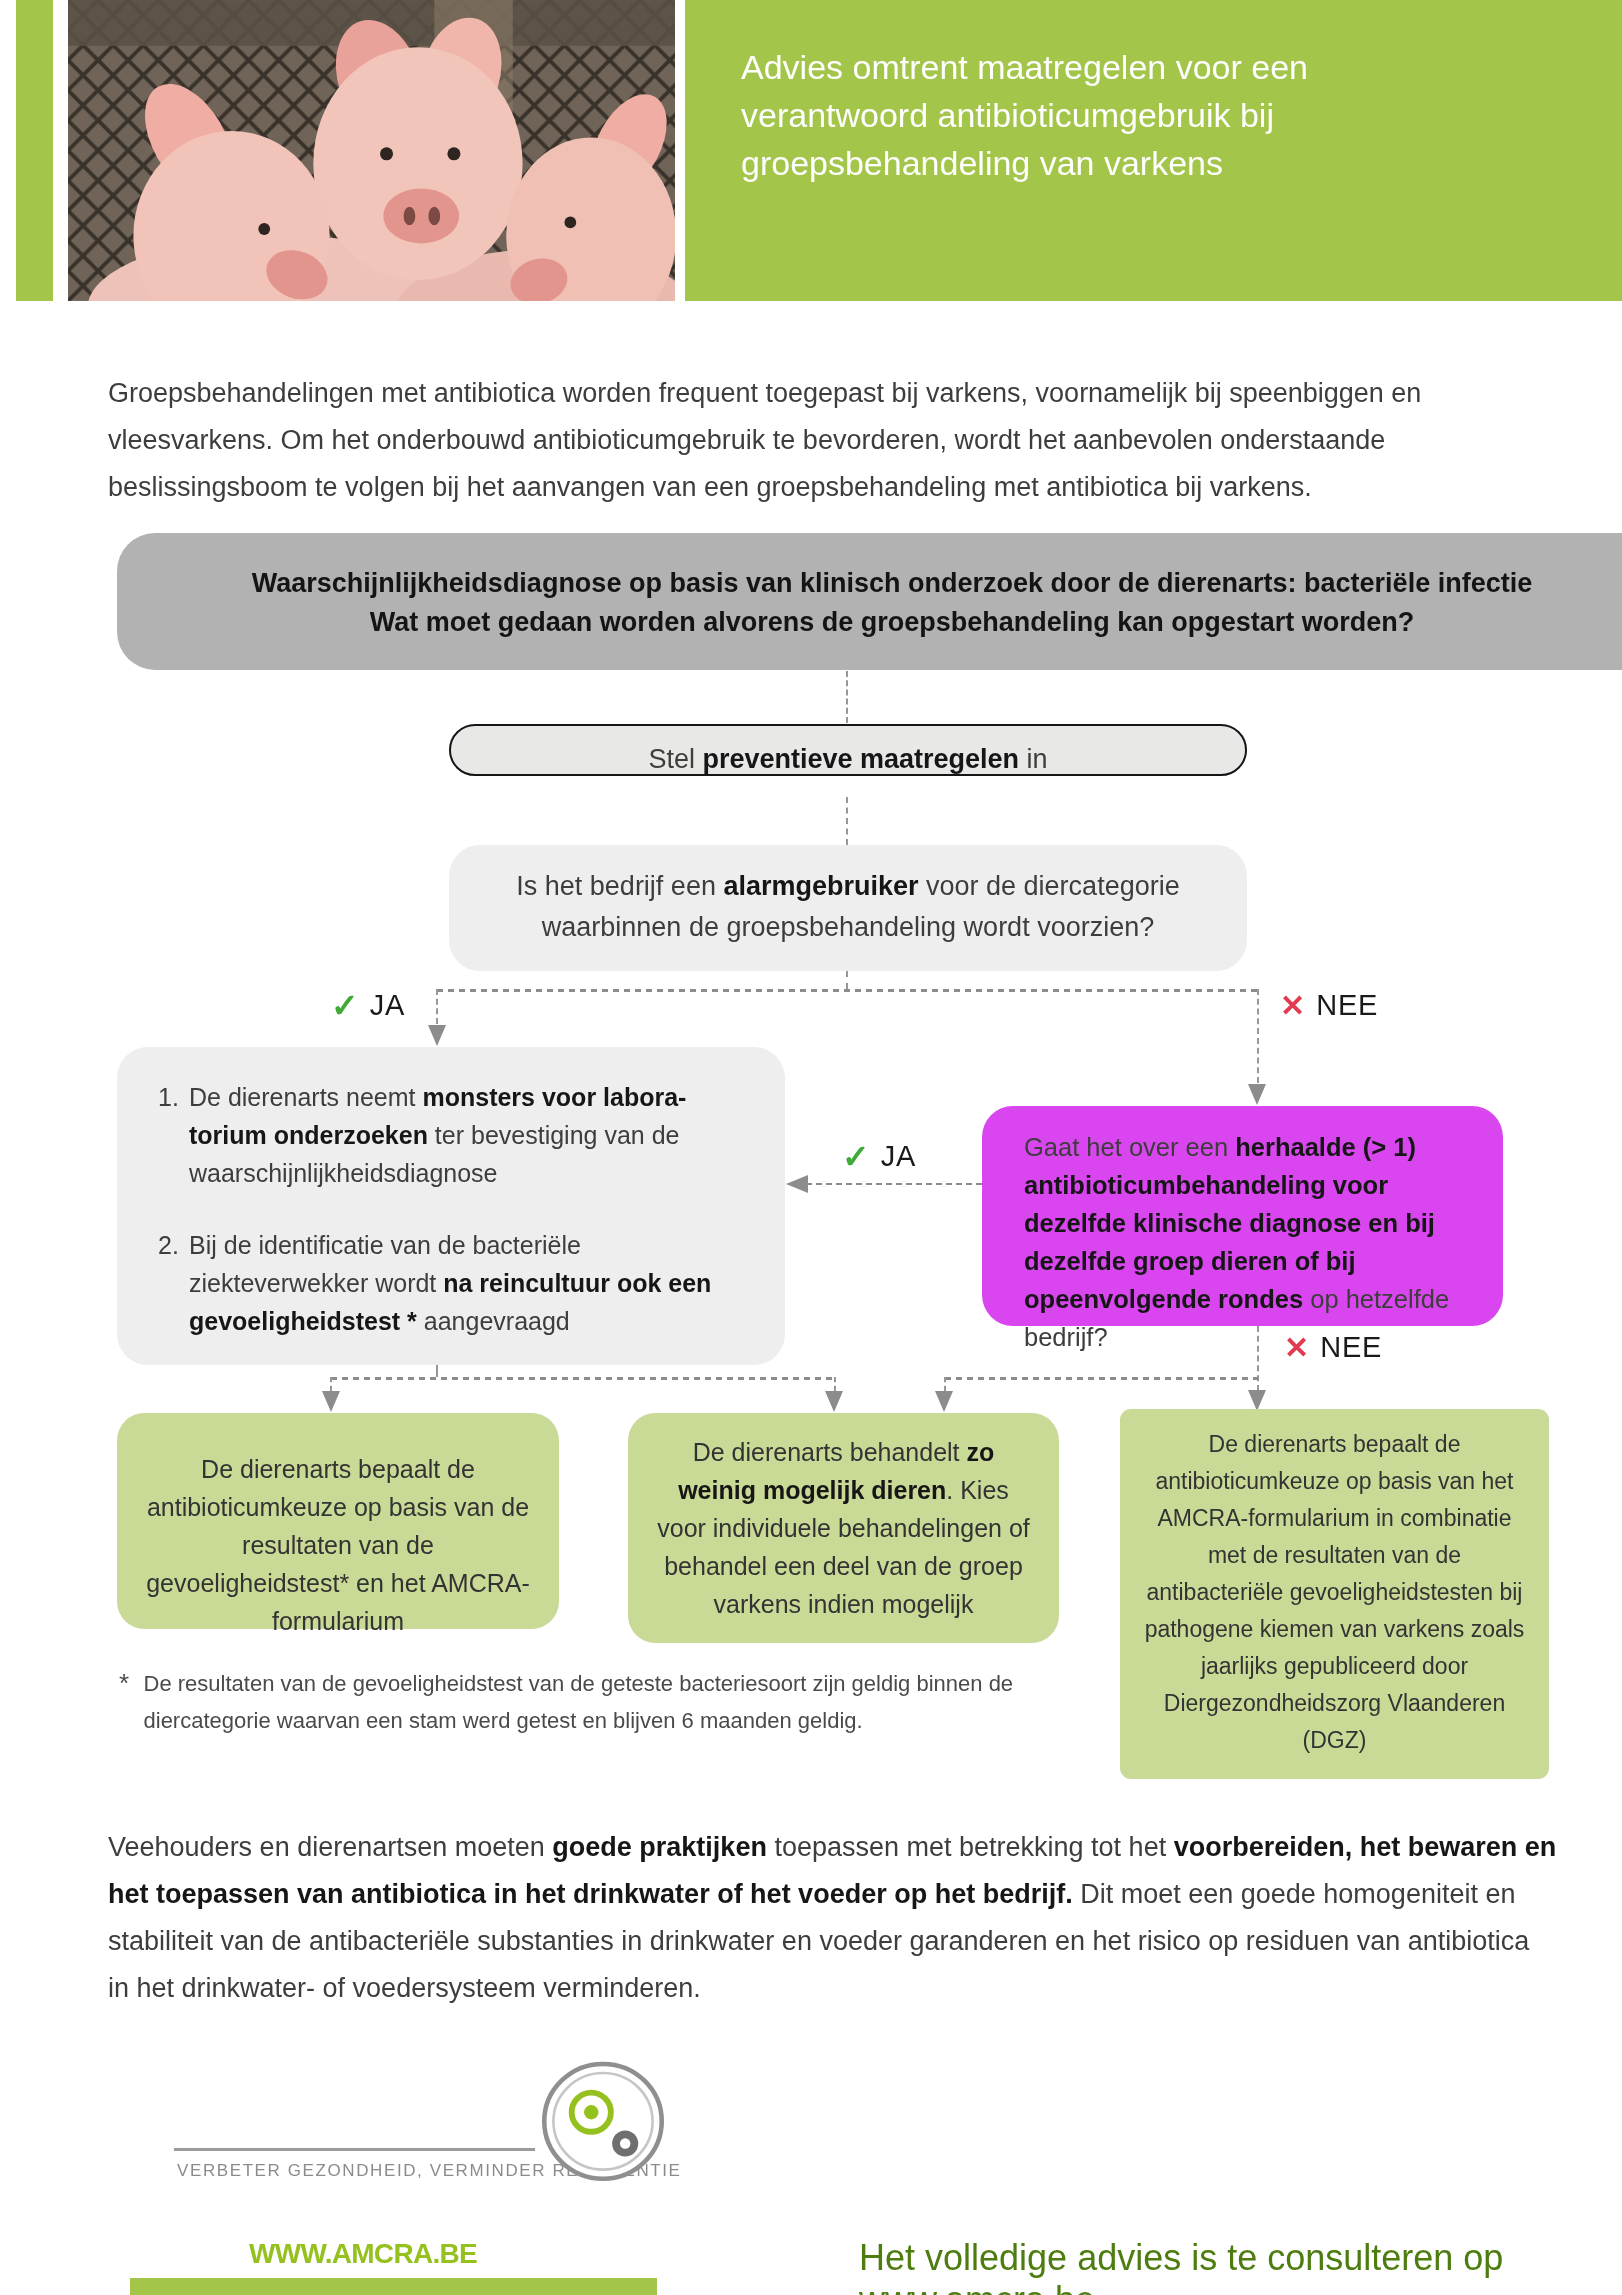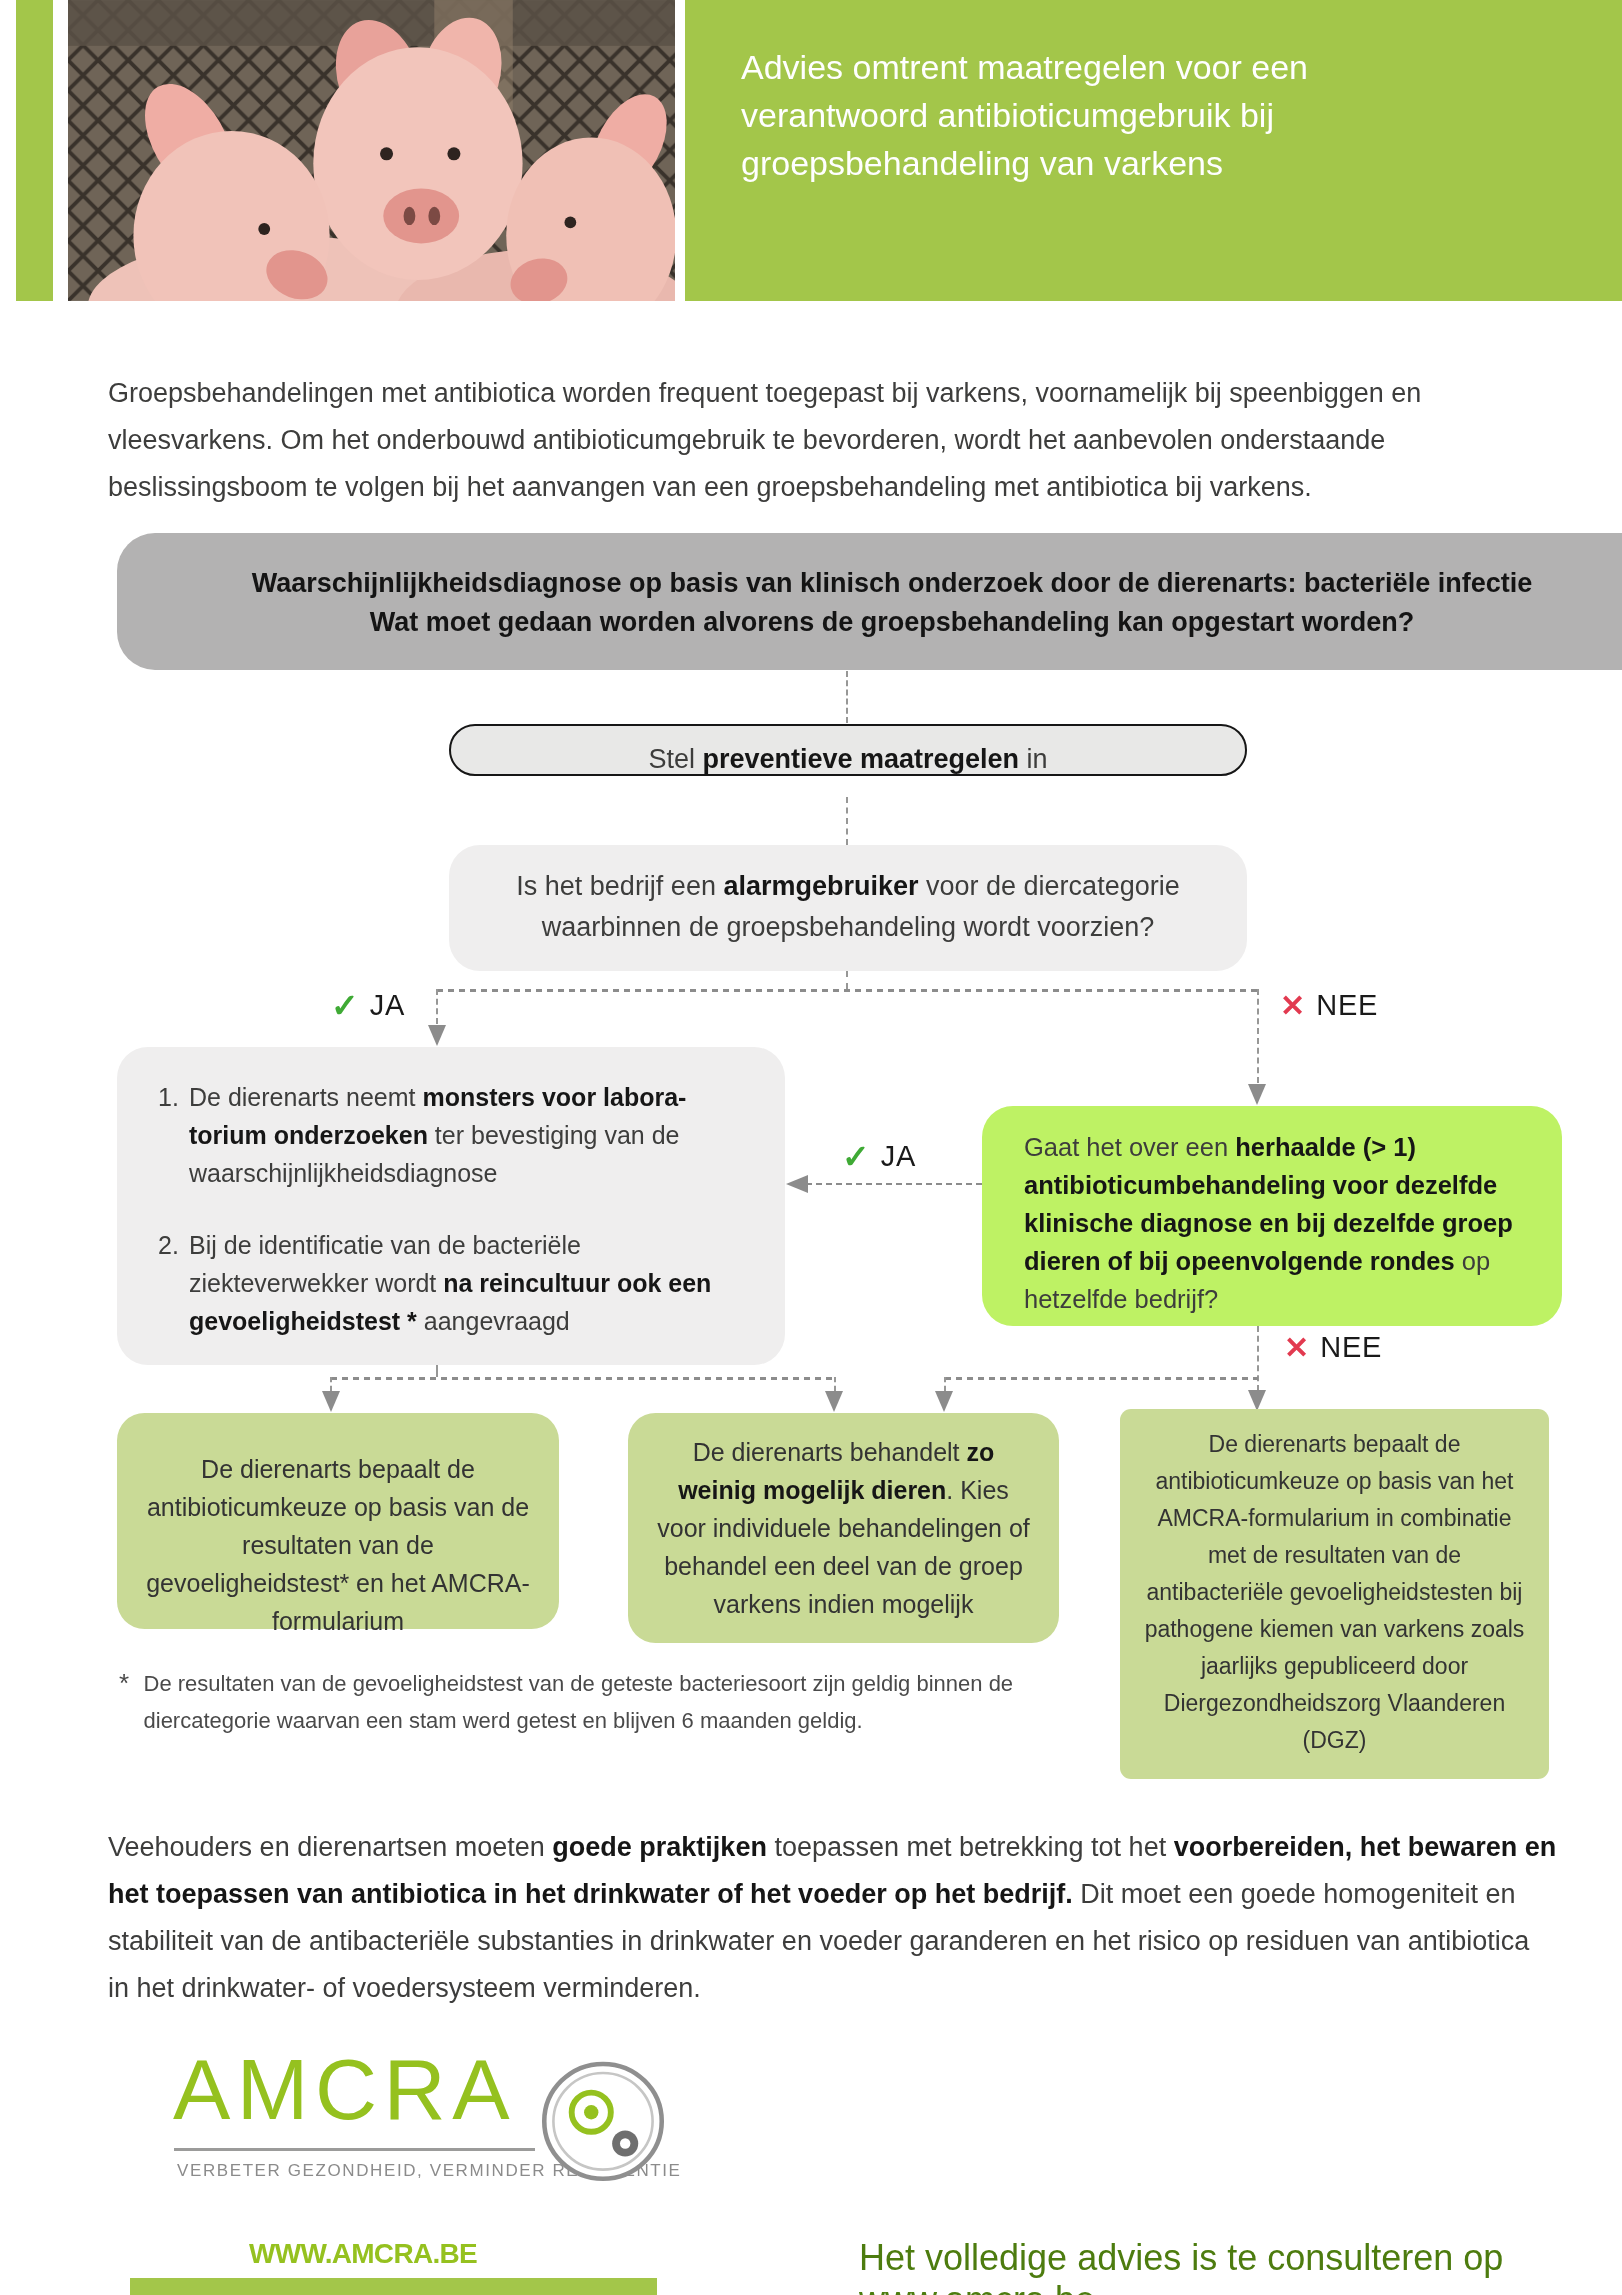--- a/index.html
+++ b/index.html
@@ -31,21 +31,21 @@
   #diagnosis-box div { font-size:27px; line-height:39px; font-weight:700; color:#141414; }
   #preventive-box { left:433px; top:724px; width:798px; height:52px; background:#e8e8e7;
     border:2.6px solid #161616; border-radius:37px; font-size:27px; line-height:67px; }
   #alarm-box { left:433px; top:845px; width:798px; height:126px; background:#efeeee;
     font-size:27px; line-height:41px; padding:21px 38px 0 38px; }
   #lab-box { left:101px; top:1047px; width:668px; height:318px; background:#efeeee;
     text-align:left; padding:31px 34px 0 41px; }
   .lab-item { display:flex; font-size:25px; line-height:38px; }
   .lab-item + .lab-item { margin-top:34px; }
   .lab-num { width:31px; flex:none; }
-  #repeat-box { left:966px; top:1106px; width:580px; height:220px; background:#bef264;
+  #repeat-box { left:966px; top:1106px; width:521px; height:220px; background:#d946ef;
     text-align:left; font-size:25.5px; line-height:38px; padding:22px 39px 0 42px; }
   .green-box { background:#c9da96; border-radius:27.5px; text-align:center; color:#333; }
   #outcome-left { left:101px; top:1413px; width:442px; height:216px; font-size:25px;
     line-height:38px; padding:37px 27.5px 0 27.5px; }
   #outcome-middle { left:612px; top:1413px; width:431px; height:230px; font-size:25px;
     line-height:38px; padding:19.6px 23.6px 0 23.6px; }
   #outcome-right { left:1104px; top:1409px; width:429px; height:370px; font-size:23px;
     line-height:37px; padding:17px 18.3px 0 18.3px;border-radius:11px; }
 
   
@@ -203,21 +203,20 @@
   <div class="abs green-box" id="outcome-middle"><span>De dierenarts behandelt </span><span class="b">zo weinig mogelijk dieren</span><span>. Kies voor individuele behandelingen of behandel een deel van de groep varkens indien mogelijk</span></div>
   <div class="abs green-box" id="outcome-right">De dierenarts bepaalt de antibioticumkeuze op basis van het AMCRA-formularium in combinatie met de resultaten van de antibacteriële gevoeligheidstesten bij pathogene kiemen van varkens zoals jaarlijks gepubliceerd door Diergezondheidszorg Vlaanderen (DGZ)</div>
 
   <div class="abs" id="footnote">
     <span class="mark">*</span>
     <span>De resultaten van de gevoeligheidstest van de geteste bacteriesoort zijn geldig binnen de diercategorie waarvan een stam werd getest en blijven 6 maanden geldig.</span>
   </div>
 
   <div class="abs para" id="closing"><span>Veehouders en dierenartsen moeten </span><span class="b">goede praktijken</span><span> toepassen met betrekking tot het </span><span class="b">voorbereiden, het bewaren en het toepassen van antibiotica in het drinkwater of het voeder op het bedrijf.</span><span> Dit moet een goede homogeniteit en stabiliteit van de antibacteriële substanties in drinkwater en voeder garanderen en het risico op residuen van antibiotica in het drinkwater- of  voedersysteem verminderen.</span></div>
 
-  <div class="abs" id="amcra-text">AMCRA</div>
   <div class="abs" id="logo-line"></div>
   <div class="abs" id="tagline">VERBETER GEZONDHEID, VERMINDER RESISTENTIE</div>
   <div class="abs" id="cell-logo">
     <svg width="128" height="124" viewBox="0 0 196 190">
       <ellipse cx="98" cy="94" rx="90" ry="88" fill="#ffffff" stroke="#8f8f8f" stroke-width="7"></ellipse>
       <ellipse cx="98" cy="94" rx="76" ry="74" fill="none" stroke="#c6c6c5" stroke-width="4"></ellipse>
       <circle cx="80" cy="80" r="30" fill="#ffffff" stroke="#95c11f" stroke-width="9"></circle>
       <circle cx="80" cy="80" r="11" fill="#95c11f"></circle>
       <circle cx="132" cy="128" r="20" fill="#6f6f6f"></circle>
       <circle cx="132" cy="128" r="8" fill="#ffffff"></circle>

